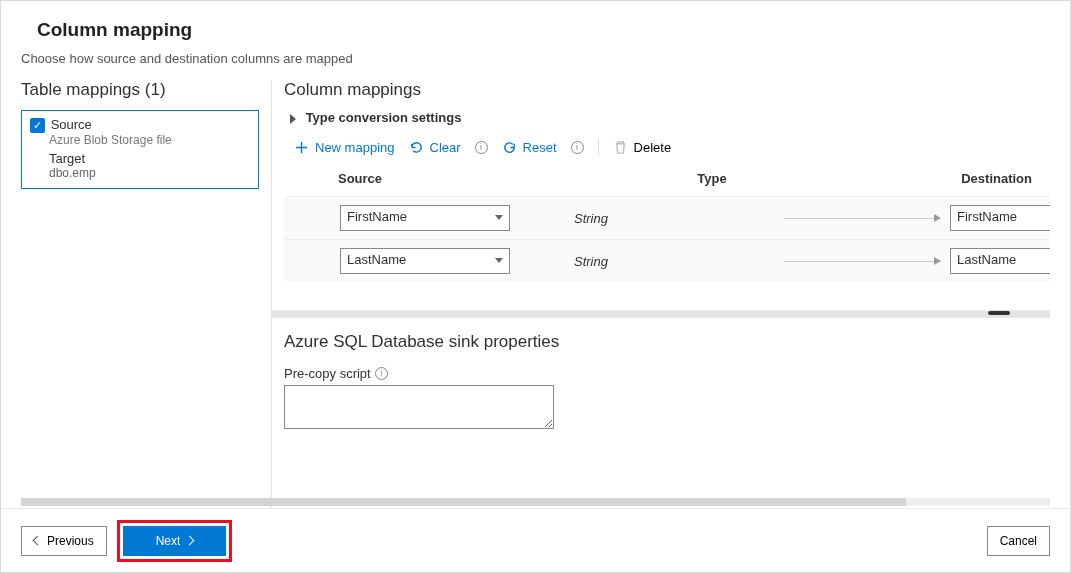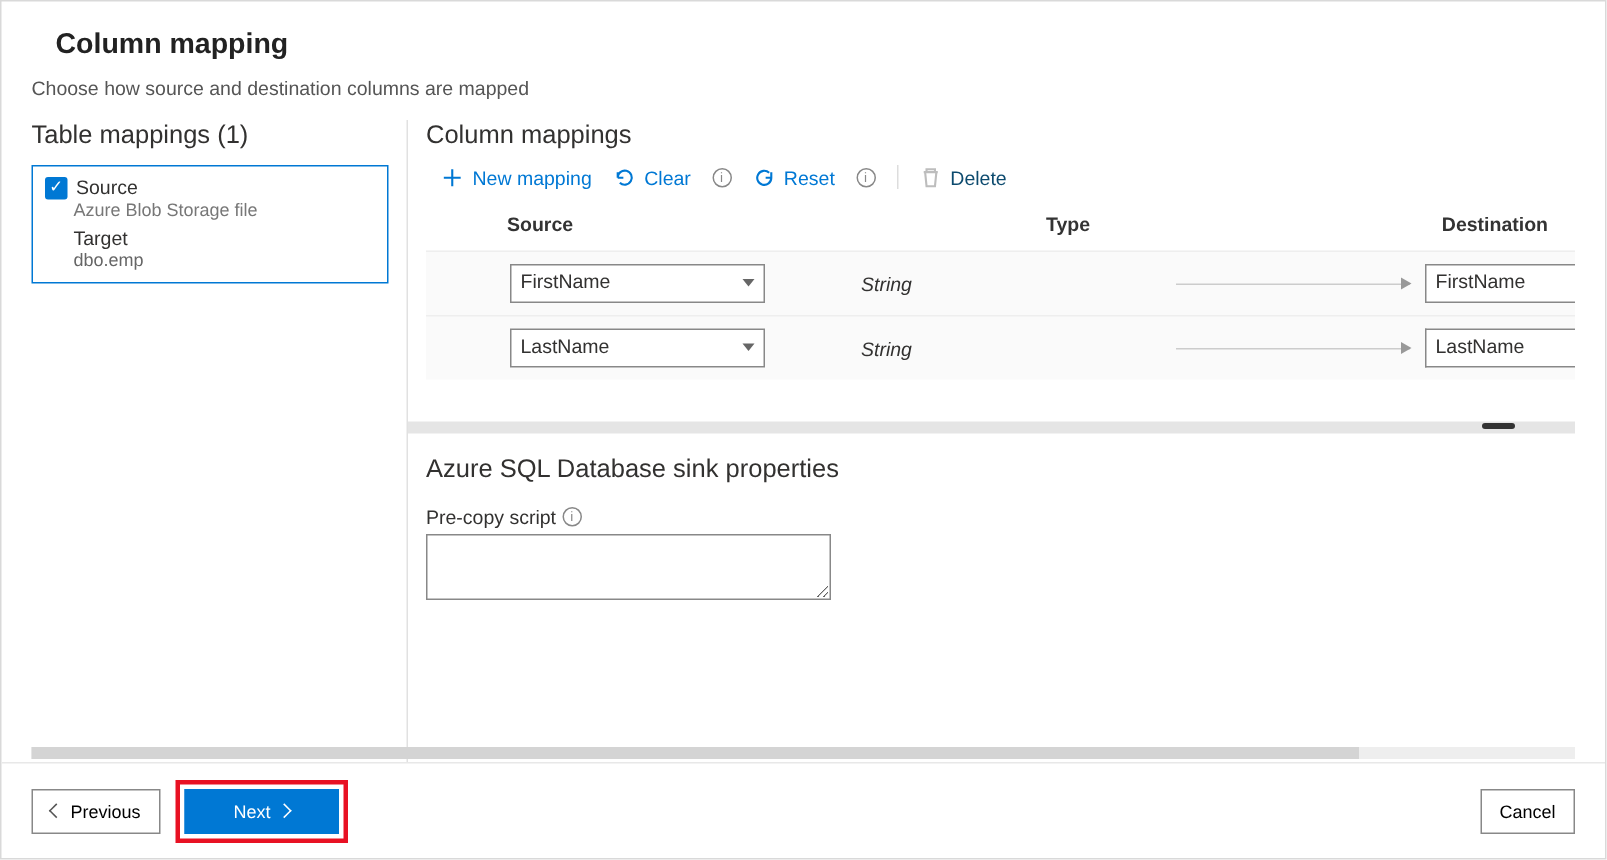--- a/index.html
+++ b/index.html
@@ -18,21 +18,21 @@
   .mapping-card .src-lbl { display:inline-block; margin-left:2px; }
   .mapping-card .sub { color:#777; font-size:12px; margin-left:19px; }
   .mapping-card .tgt-lbl { margin-left:19px; margin-top:4px; }
   .mapping-card .tgt-val { color:#666; font-size:12px; margin-left:19px; }
 
   .expander { margin:4px 0 14px 6px; font-weight:600; font-size:13px; cursor:pointer; }
   .expander .tri { display:inline-block; width:0; height:0; border-top:5px solid transparent; border-bottom:5px solid transparent; border-left:6px solid #555; margin-right:6px; vertical-align:middle;}
 
   .toolbar { display:flex; align-items:center; gap:14px; padding-left:10px; margin-bottom:10px; }
   .tbtn { display:flex; align-items:center; gap:6px; color:#0078d4; cursor:pointer; font-size:13px;text-align:center;}
-  .tbtn.disabled { color:#0c4a6e; cursor:default; }
+  .tbtn.disabled { color:#000000; cursor:default; }
   .sep { width:1px; height:16px; background:#ddd; }
   .info-ico { width:13px; height:13px; border:1px solid #888; border-radius:50%; font-size:9px; line-height:11px; text-align:center; color:#888; display:inline-block; }
 
   .table { width:100%; }
   .thead { display:flex; font-weight:600; color:#333; padding:6px 0 10px 0; }
   .th-src { width:220px; margin-left:54px;}
   .th-type { width:180px; margin-left:64px; text-align:center;}
   .th-dst { margin-left:auto; margin-right:18px; }
   .trow { display:flex; align-items:center; background:#fafafa; border-top:1px solid #eee; padding:8px 0 8px 56px; }
   .select { width:170px; height:26px; border:1px solid #888; background:#fff; padding:3px 22px 3px 6px; position:relative; font-size:13px;}
@@ -76,20 +76,24 @@
           <span class="check">✓</span>
           <span class="src-lbl">Source</span>
           <div class="sub">Azure Blob Storage file</div>
           <div class="tgt-lbl">Target</div>
           <div class="tgt-val">dbo.emp</div>
         </div>
       </div>
 
       <div class="right">
         <h2 class="sec">Column mappings</h2>
+        <div class="expander">
+          <span class="tri"></span>
+          <span>Type conversion settings</span>
+        </div>
 
         <div class="toolbar">
           <div class="tbtn">
             <svg class="ico" viewBox="0 0 16 16">
                 <path d="M8 2v12M2 8h12"></path>
               </svg>
             <span>New mapping</span>
           </div>
           <div class="tbtn">
             <svg class="ico" viewBox="0 0 16 16">

